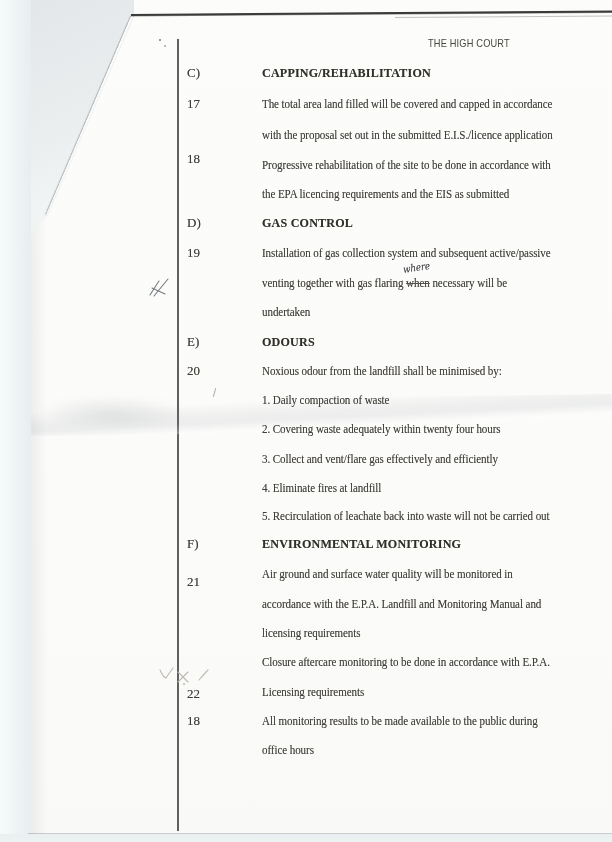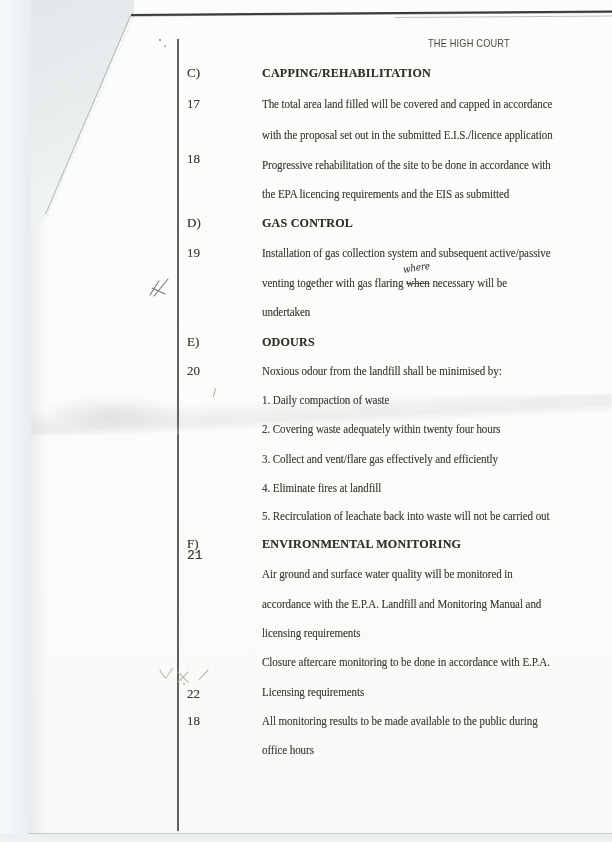--- a/index.html
+++ b/index.html
@@ -113,21 +113,21 @@
 
   <div class="bl" style="top:392px;">1. Daily compaction of waste</div>
   <div class="bl" style="top:421px;">2. Covering waste adequately within twenty four hours</div>
   <div class="bl" style="top:451px;">3. Collect and vent/flare gas effectively and efficiently</div>
   <div class="bl" style="top:480px;">4. Eliminate fires at landfill</div>
   <div class="bl" style="top:508px;">5. Recirculation of leachate back into waste will not be carried out</div>
 
   <div class="col-label" style="top:536px;">F)</div>
   <div class="tl" style="top:536px;">ENVIRONMENTAL MONITORING</div>
 
-  <div class="col-label" style="top:548px;font-family:Liberation Mono, monospace;">21</div>
+  <div class="col-label" style="top:574px;">21</div>
   <div class="bl" style="top:566px;">Air ground and surface water quality will be monitored in</div>
   <div class="bl" style="top:596px;">accordance with the E.P.A. Landfill and Monitoring Manual and</div>
   <div class="bl" style="top:625px;">licensing requirements</div>
 
   <div class="col-label" style="top:654px;margin-top:32px;">22</div>
   <div class="bl" style="top:654px;">Closure aftercare monitoring to be done in accordance with E.P.A.</div>
   <div class="bl" style="top:684px;">Licensing requirements</div>
 
   <svg class="hand-mark" style="left:157px;top:663px;" width="56" height="30" viewBox="0 0 56 30">
     <g fill="none" stroke="#bcb6ac" stroke-width="1.1" stroke-linecap="round" opacity=".95">

